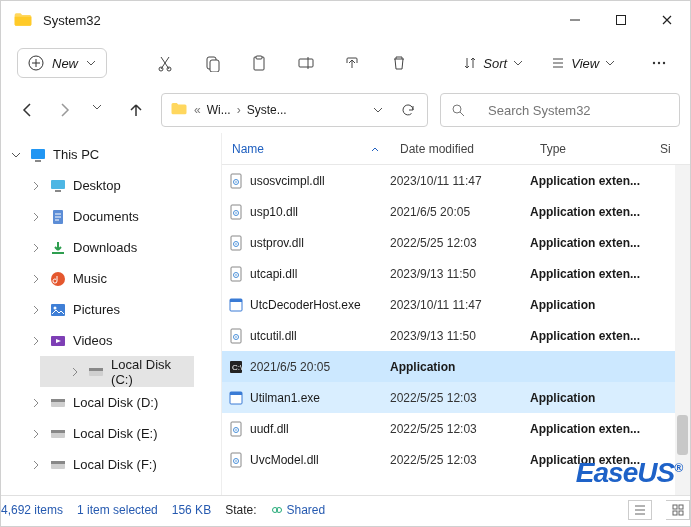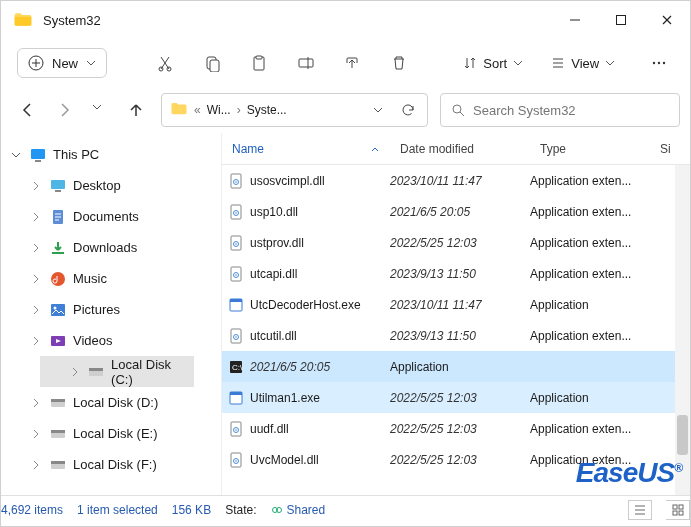--- a/index.html
+++ b/index.html
@@ -1,57 +1,57 @@
 <!DOCTYPE html>
 <html><head>
 <meta charset="utf-8">
 <style>
   * { box-sizing: border-box; margin: 0; padding: 0; font-family: "Segoe UI", sans-serif; }
   body { width: 691px; height: 527px; background: #fff; border: 1px solid #d0d0d0; overflow: hidden; font-size: 12px; color: #1a1a1a; }
   .titlebar { height: 38px; display: flex; align-items: center; padding: 0 0 0 12px; }
   .titlebar .foldericon { width: 20px; height: 20px; margin-right: 10px; }
   .title { font-size: 13px; flex: 1; }
   .winbtn { width: 46px; height: 32px; display: flex; align-items: center; justify-content: center; }
-  .toolbar { height: 48px; display: flex; align-items: center; padding: 0 16px; gap: 16px; }
+  .toolbar { height: 48px; display: flex; align-items: center; padding: 0 16px; gap: 16px; font-style: italic; }
   .newbtn { display: flex; align-items: center; gap: 8px; border: 1px solid #d0d0d0; border-radius: 6px; padding: 6px 10px; font-size: 13px; }
   .tbtn { width: 40px; height: 36px; display: flex; align-items: center; justify-content: center; }
   .tsep { width: 14px; }
   .sortview { display: flex; align-items: center; gap: 6px; padding: 0 6px; font-size: 13px; }
   .navrow { height: 46px; display: flex; align-items: center; padding: 0 10px; gap: 2px; }
   .navbtn { width: 34px; height: 34px; display: flex; align-items: center; justify-content: center; color: #555; }
   .navbtn svg { width: 16px; height: 16px; }
   .addr { flex: 1; display: flex; align-items: center; border: 1px solid #d0d0d0; border-radius: 4px; height: 34px; margin: 0 10px 0 6px; padding: 0 4px; }
   .addr .seg { display: flex; align-items: center; padding: 0 4px; max-width: 60px; overflow: hidden; white-space: nowrap; text-overflow: ellipsis; }
   .addr .chev { color: #777; padding: 0 2px; }
   .addr .spacer { flex: 1; }
   .addr .inbtn { width: 30px; height: 30px; display: flex; align-items: center; justify-content: center; }
   .search { width: 240px; height: 34px; border: 1px solid #d0d0d0; border-radius: 4px; display: flex; align-items: center; padding: 0 10px; color: #777; }
-  .search input { border: none; outline: none; flex: 1; font-size: 13px; margin-left: 8px; }
+  .search input { border: none; outline: none; flex: 1; font-size: 13px; margin-left: 23px; }
   .body { display: flex; height: 362px; gap: 27px; }
   .tree { width: 210px; overflow: hidden; padding-top: 6px; }
   .trow { display: flex; align-items: center; height: 31px; padding-left: 8px; gap: 6px; }
   .trow.sub { padding-left: 28px; }
   .trow.sel { background: #e4e4e4; margin-left: 39px; }
   .trow .caret { width: 14px; display: flex; justify-content: center; color: #555; }
   .trow .ico { width: 18px; display: flex; justify-content: center; }
   .tlabel { font-size: 13px; }
   .files { flex: 1; display: flex; flex-direction: column; border-left: 1px solid #eee; position: relative; }
   .fhdr { display: flex; height: 32px; align-items: center; border-bottom: 1px solid #e8e8e8; color: #444; font-size: 12px; }
   .fhdr .col { padding: 0 10px; display: flex; align-items: center; gap: 6px; }
   .col-name { width: 168px; color: #2060c0; justify-content: space-between; }
   .col-date { width: 140px; }
   .col-type { width: 120px; }
   .col-size { width: 40px; }
   .frow { display: flex; height: 31px; align-items: center; }
   .frow.sel { background: #cce8ff; }
   .frow.sel2 { background: #d9eeff; }
   .frow .fico { width: 28px; display: flex; justify-content: center; }
   .frow .fn { width: 140px; overflow: hidden; white-space: nowrap; text-overflow: ellipsis; }
-  .frow .fd { width: 140px; color: #333; font-style: italic; }
-  .frow .ft { width: 120px; overflow: hidden; white-space: nowrap; text-overflow: ellipsis; }
+  .frow .fd { width: 140px; color: #333; }
+  .frow .ft { width: 120px; overflow: hidden; white-space: nowrap; text-overflow: ellipsis; font-weight: bold; }
   .watermark { position: absolute; right: 8px; bottom: 6px; font-size: 28px; font-weight: 700; font-style: italic; color: #1e62c8; letter-spacing: -1px; pointer-events: none; }
   .watermark .r { font-size: 12px; vertical-align: super; }
   .status { height: 28px; border-top: 1px solid #e0e0e0; display: flex; align-items: center; padding: 0 0; font-size: 12px; color: #265ab0; gap: 14px; }
   .status .dark { color: #222; }
   .status .spacer { flex: 1; }
   .status .viewbtn { width: 24px; height: 20px; border: 1px solid #ccc; display: flex; align-items: center; justify-content: center; }
   .fscroll { position: absolute; right: 0; top: 32px; bottom: 0; width: 15px; background: #f3f3f3; }
   .thumb { position: absolute; left: 2px; right: 2px; top: 250px; height: 40px; background: #c8c8c8; border-radius: 3px; }
 </style>
 </head>

